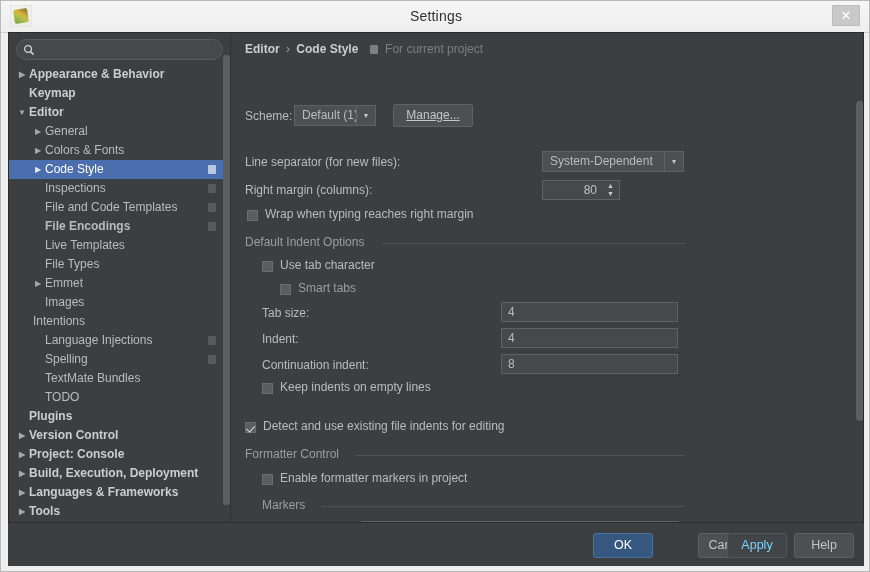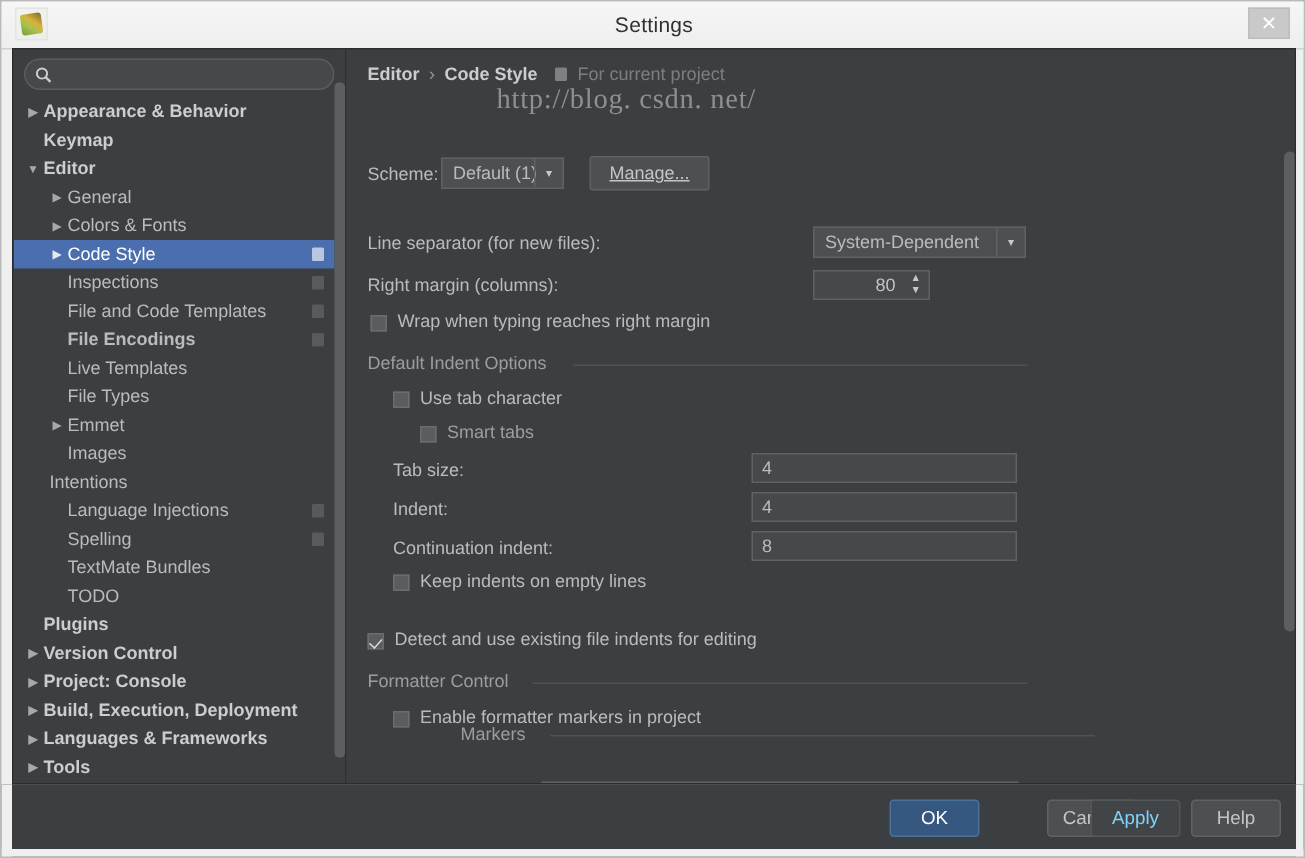--- a/index.html
+++ b/index.html
@@ -577,30 +577,29 @@
         <div class="group" style="left:14px; top:414px; width:440px;">
           <span class="gtitle">Formatter Control</span>
           <span class="gline" style="left:110px; right:0;"></span>
         </div>
 
         <div class="cbox" style="left:31px; top:439px;">
           <span class="box"></span>
           <span class="cbl">Enable formatter markers in project</span>
         </div>
 
-        <div class="group" style="left:31px; top:449px; width:423px;margin-left:45px;">
+        <div class="group" style="left:31px; top:465px; width:423px;">
           <span class="gtitle">Markers</span>
           <span class="gline" style="left:60px; right:0;"></span>
         </div>
 
         <div class="textfield dimval" style="left:130px; top:488px; width:318px;">
           
         </div>
 
-        <div class="watermark">http://blog. csdn. net/</div>
       </div>
 
       <div class="content-sb-track">
         <div class="content-sb-thumb" style="top:68px;height:320px;"></div>
       </div>
     </div>
   </div>
 
   <div class="footer">
     <div class="footer-left-edge"></div>

